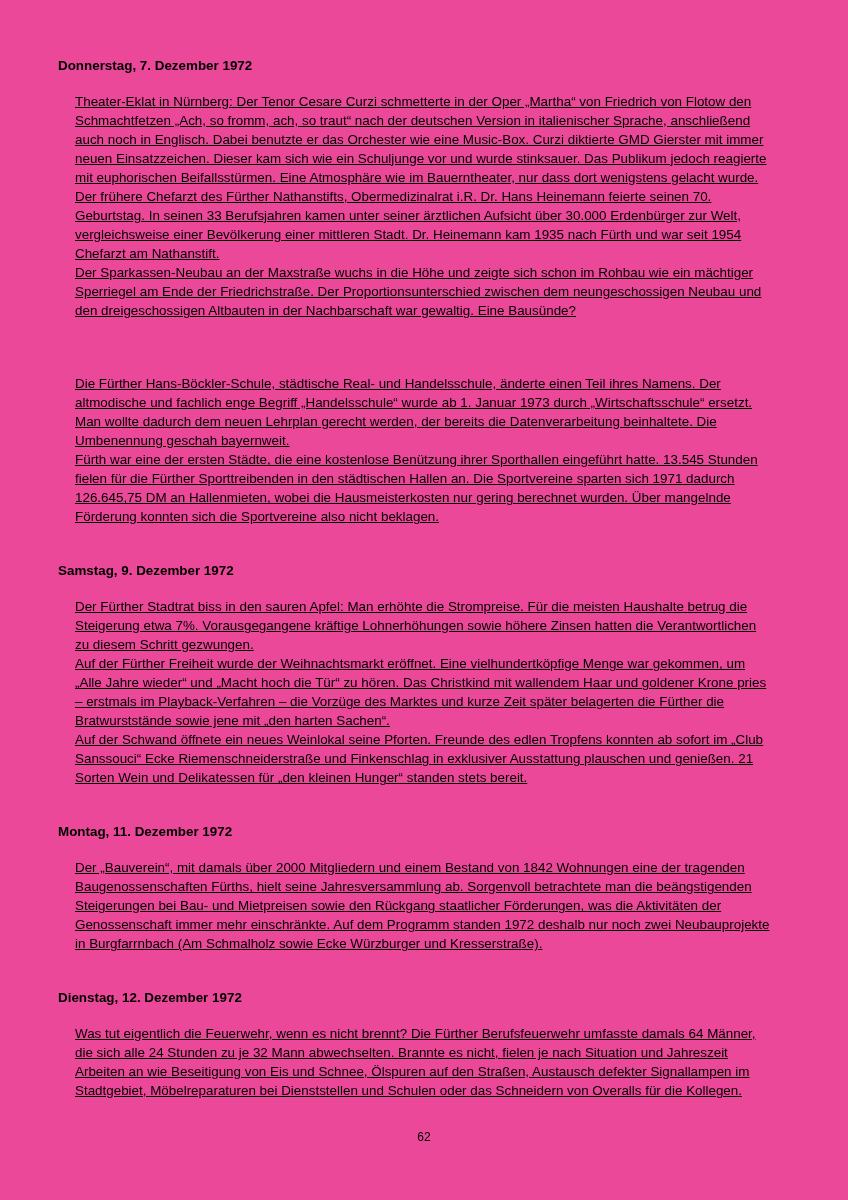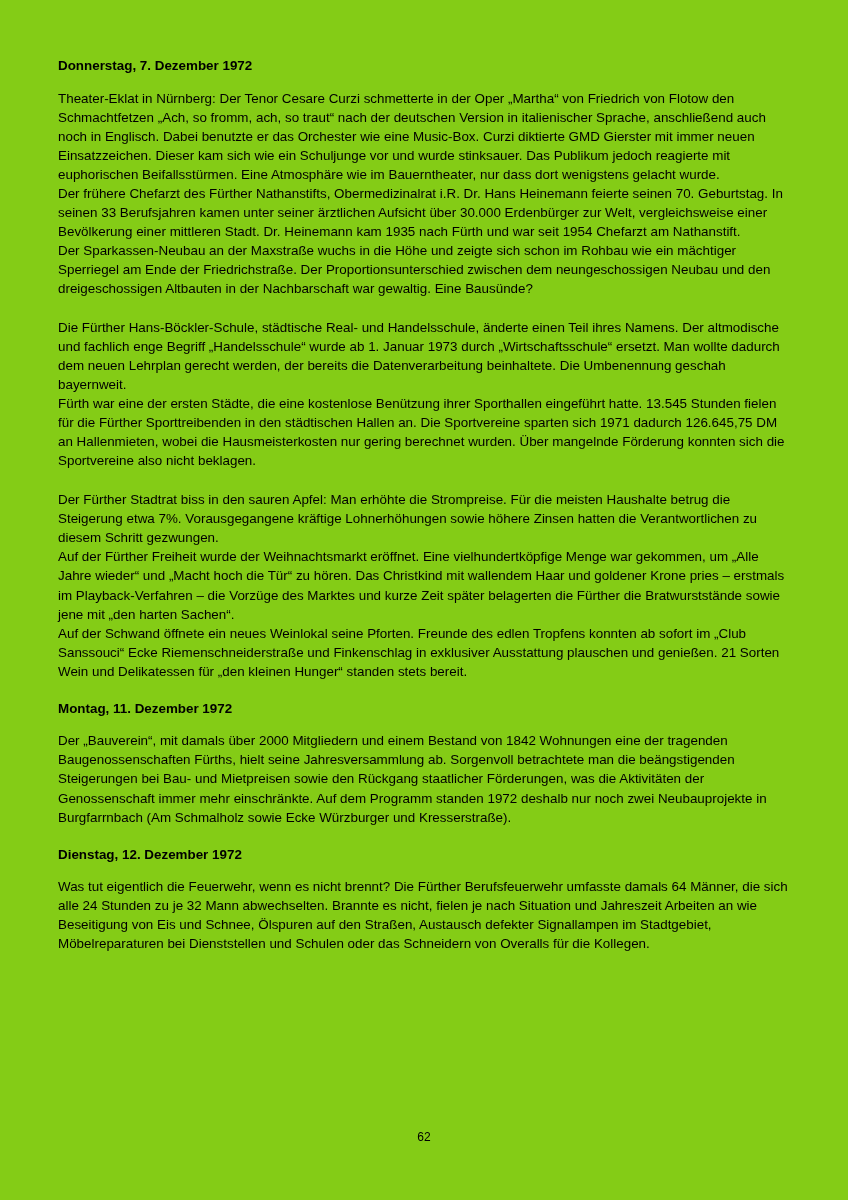--- a/index.html
+++ b/index.html
@@ -12,40 +12,41 @@
     min-height: 1200px;
     font-family: "Liberation Sans", sans-serif;
     color: #000000;
   }
   .page {
     position: relative;
     width: 848px;
     min-height: 1200px;
     box-sizing: border-box;
     padding: 58px 58px 40px 58px;
-    background: #84cc16;
+    background: #ec4899;
   }
   .content {
     width: 732px;
     margin: 0 auto;
   }
   .entry {
     margin: 0;
   }
   .entry-heading {
     font-size: 13.4px;
     font-weight: bold;
     line-height: 1.25;
     margin: 0 0 14px 0;
   }
   .entry-body {
     font-size: 13.4px;
     line-height: 1.42;
     text-align: left;
-    margin: 0;
+    margin: 17px;
+    text-decoration: underline;
   }
   .para {
     margin: 0;
   }
   .spacer {
     height: 20px;
   }
   .page-number {
     position: absolute;
     left: 0;
@@ -76,20 +77,21 @@
     <div class="entry">
       <div class="entry-body">
         <p class="para">Die Fürther Hans-Böckler-Schule, städtische Real- und Handelsschule, änderte einen Teil ihres Namens. Der altmodische und fachlich enge Begriff „Handelsschule“ wurde ab 1. Januar 1973 durch „Wirtschaftsschule“ ersetzt. Man wollte dadurch dem neuen Lehrplan gerecht werden, der bereits die Datenverarbeitung beinhaltete. Die Umbenennung geschah bayernweit.</p>
         <p class="para">Fürth war eine der ersten Städte, die eine kostenlose Benützung ihrer Sporthallen eingeführt hatte. 13.545 Stunden fielen für die Fürther Sporttreibenden in den städtischen Hallen an. Die Sportvereine sparten sich 1971 dadurch 126.645,75 DM an Hallenmieten, wobei die Hausmeisterkosten nur gering berechnet wurden. Über mangelnde Förderung konnten sich die Sportvereine also nicht beklagen.</p>
       </div>
     </div>
 
     <div class="spacer"></div>
 
     <div class="entry">
+      <h2 class="entry-heading">Samstag, 9. Dezember 1972</h2>
       <div class="entry-body">
         <p class="para">Der Fürther Stadtrat biss in den sauren Apfel: Man erhöhte die Strompreise. Für die meisten Haushalte betrug die Steigerung etwa 7%. Vorausgegangene kräftige Lohnerhöhungen sowie höhere Zinsen hatten die Verantwortlichen zu diesem Schritt gezwungen.</p>
         <p class="para">Auf der Fürther Freiheit wurde der Weihnachtsmarkt eröffnet. Eine vielhundertköpfige Menge war gekommen, um „Alle Jahre wieder“ und „Macht hoch die Tür“ zu hören. Das Christkind mit wallendem Haar und goldener Krone pries – erstmals im Playback-Verfahren – die Vorzüge des Marktes und kurze Zeit später belagerten die Fürther die Bratwurststände sowie jene mit „den harten Sachen“.</p>
         <p class="para">Auf der Schwand öffnete ein neues Weinlokal seine Pforten. Freunde des edlen Tropfens konnten ab sofort im „Club Sanssouci“ Ecke Riemenschneiderstraße und Finkenschlag in exklusiver Ausstattung plauschen und genießen. 21 Sorten Wein und Delikatessen für „den kleinen Hunger“ standen stets bereit.</p>
       </div>
     </div>
 
     <div class="spacer"></div>
 
     <div class="entry">

